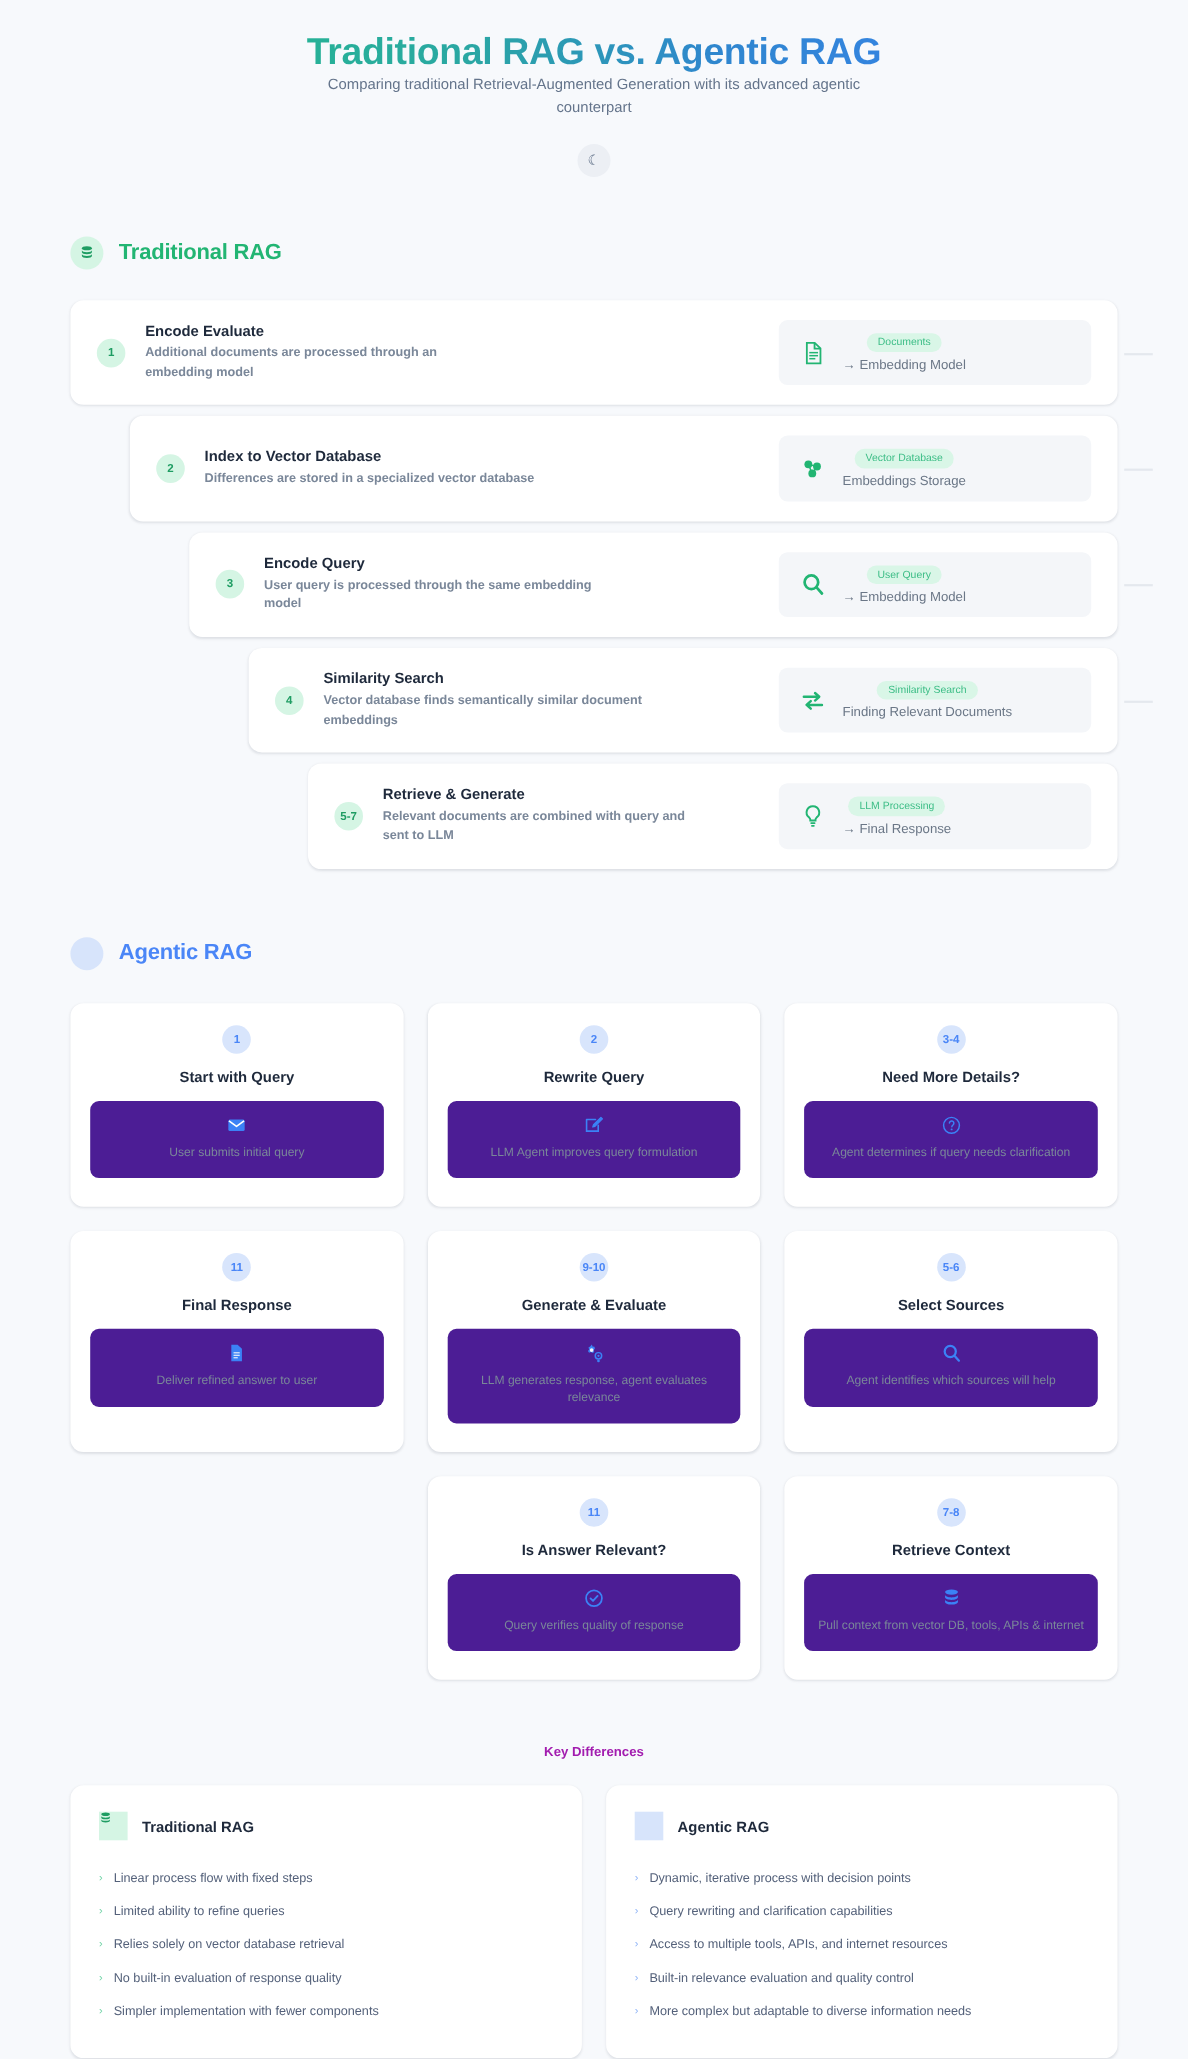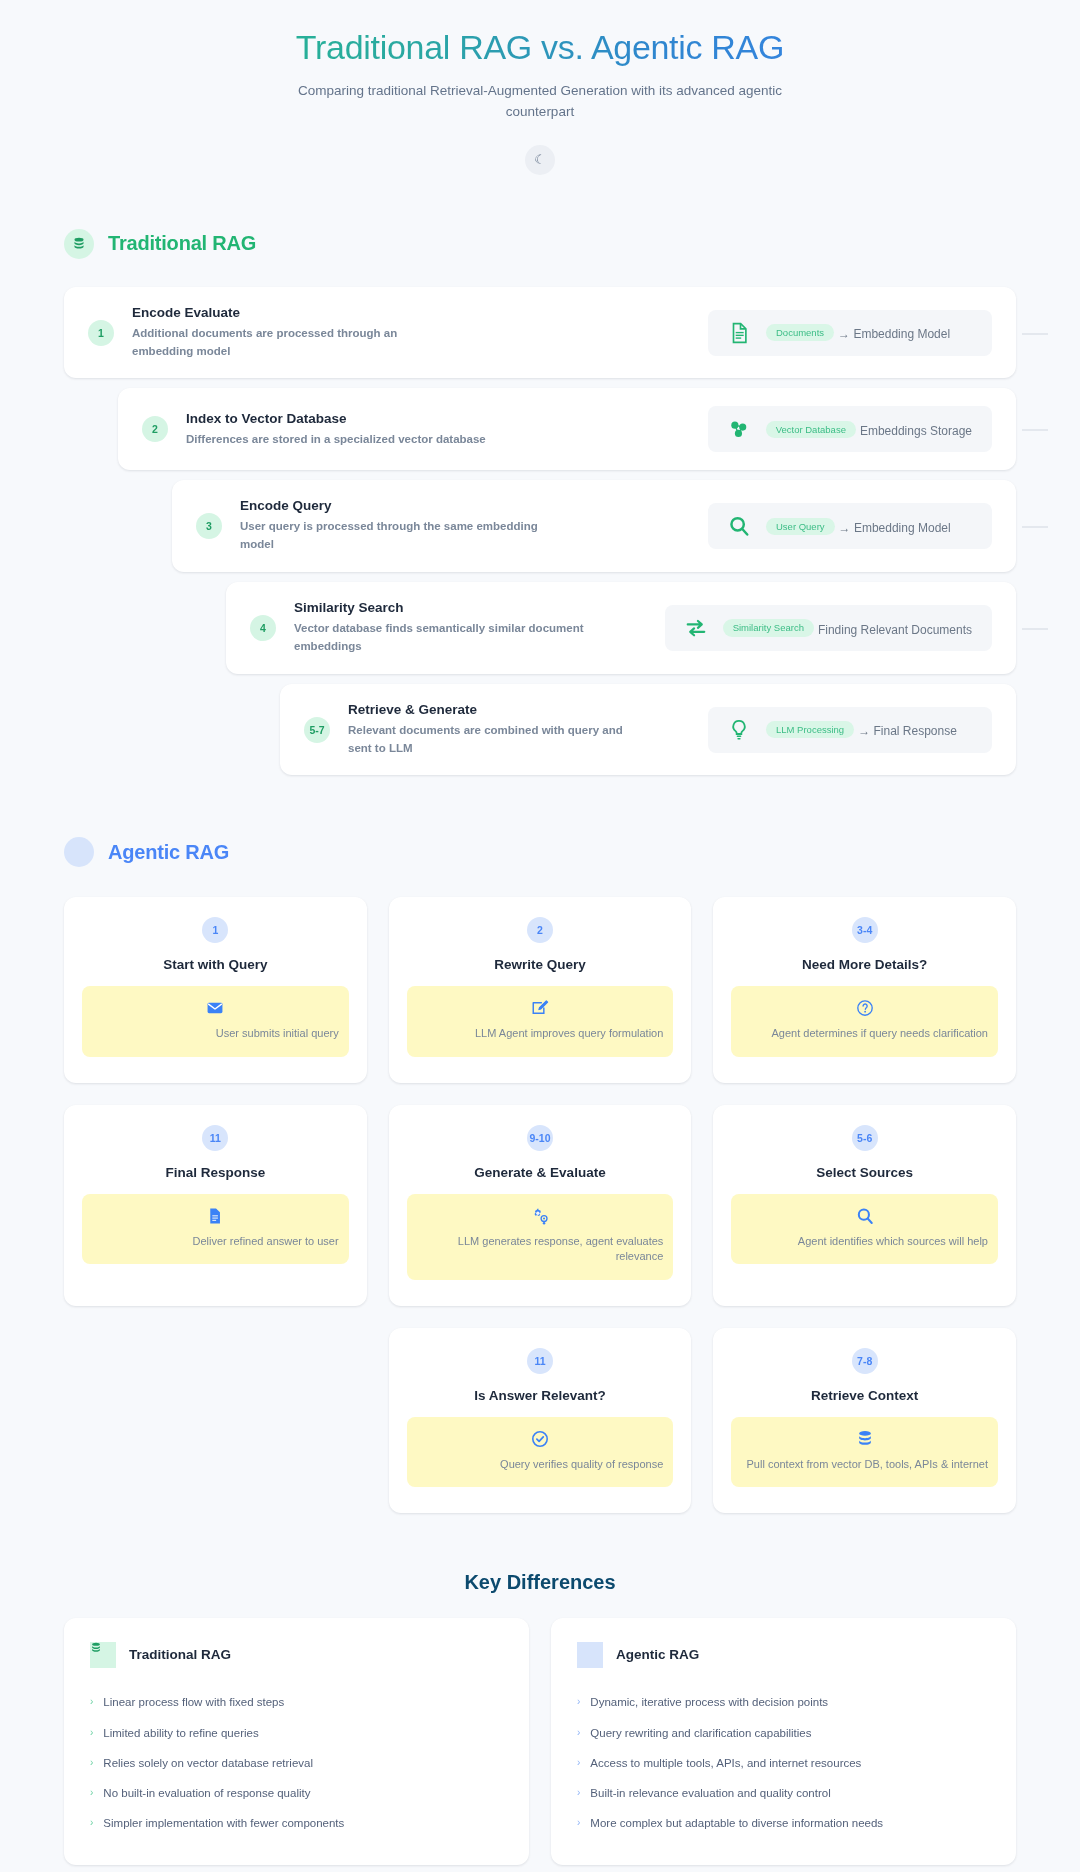--- a/index.html
+++ b/index.html
@@ -12,28 +12,27 @@
     color: #334155;
     -webkit-font-smoothing: antialiased;
   }
 
   .page { width: 1080px; position: relative; padding-bottom: 0; }
 
   
   .header { padding: 28px 60px 0; text-align: center; }
   .main-title {
     font-size: 34px;
-    font-weight: normal;
+    font-weight: bold;
     letter-spacing: -0.3px;
     background: linear-gradient(90deg, #22c084 0%, #2aa7a3 38%, #2f86cf 62%, #3b82f6 100%);
     -webkit-background-clip: text;
     background-clip: text;
     -webkit-text-fill-color: transparent;
     color: #2aa7a3;
-    margin-bottom: 14px;
   }
   .subtitle {
     font-size: 13.5px;
     color: #64748b;
     line-height: 1.55;
     max-width: 500px;
     margin: 0 auto;
   }
   .theme-toggle-wrap { display: flex; justify-content: center; margin-top: 22px; }
   .theme-toggle {
@@ -97,21 +96,21 @@
     border-radius: 8px;
     padding: 12px 20px;
     display: flex; align-items: center; gap: 16px;
     min-width: 284px;
   }
   .step-visual .vicon {
     font-size: 20px; color: #22b573; line-height: 1;
     display: flex; align-items: center;
     flex: 0 0 auto;
   }
-  .vtexts { display: flex; flex-direction: row; gap: 4px; align-items: flex-end; }
+  .vtexts { display: flex; flex-direction: column; gap: 4px; align-items: flex-end; }
   .vbadge {
     background: #d9f6e7; color: #3cbd86;
     font-size: 9.5px; border-radius: 10px;
     padding: 3px 10px; line-height: 1.2;
     align-self: center;
   }
   .vlabel { font-size: 12px; color: #6b7787; }
   .connector {
     position: absolute;
     right: 0; top: 50%;
@@ -138,36 +137,35 @@
   }
   .agent-badge {
     width: 26px; height: 26px; border-radius: 50%;
     background: #d8e5fc; color: #4a86f7;
     font-size: 10.5px; font-weight: bold;
     display: flex; align-items: center; justify-content: center;
     margin: 0 auto 14px;
   }
   .agent-title { font-size: 13.5px; font-weight: bold; color: #1e293b; margin-bottom: 14px; }
   .agent-visual {
-    background: #fef9c3;
+    background: #4c1d95;
     border-radius: 8px;
     padding: 13px 10px 15px;
-    text-align: right;
   }
   .agent-visual .vicon2 {
     font-size: 17px; color: #3b82f6; line-height: 1;
     margin-bottom: 9px;
     display: block;
   }
   .agent-desc { font-size: 11px; color: #7a8799; line-height: 1.4; }
   .agent-empty { visibility: hidden; }
 
   
   .kd-section { margin-top: 58px; padding: 0 64px; }
-  .kd-heading { text-align: center; font-size: 20px; font-weight: bold; color: #0c4a6e; margin-bottom: 24px; }
+  .kd-heading { text-align: center; font-size: 12px; font-weight: bold; color: #a21caf; margin-bottom: 24px; }
   .kd-grid { display: grid; grid-template-columns: 1fr 1fr; gap: 22px; }
   .kd-card {
     background: #ffffff;
     border-radius: 12px;
     box-shadow: 0 1px 3px rgba(15,23,42,0.07), 0 1px 2px rgba(15,23,42,0.04);
     padding: 24px 26px 26px;
   }
   .kd-head { display: flex; align-items: center; gap: 13px; margin-bottom: 20px; }
   .kd-head .bubble { width: 26px; height: 26px; }
   .kd-head h3 { font-size: 13.5px; font-weight: bold; color: #1e293b; }

